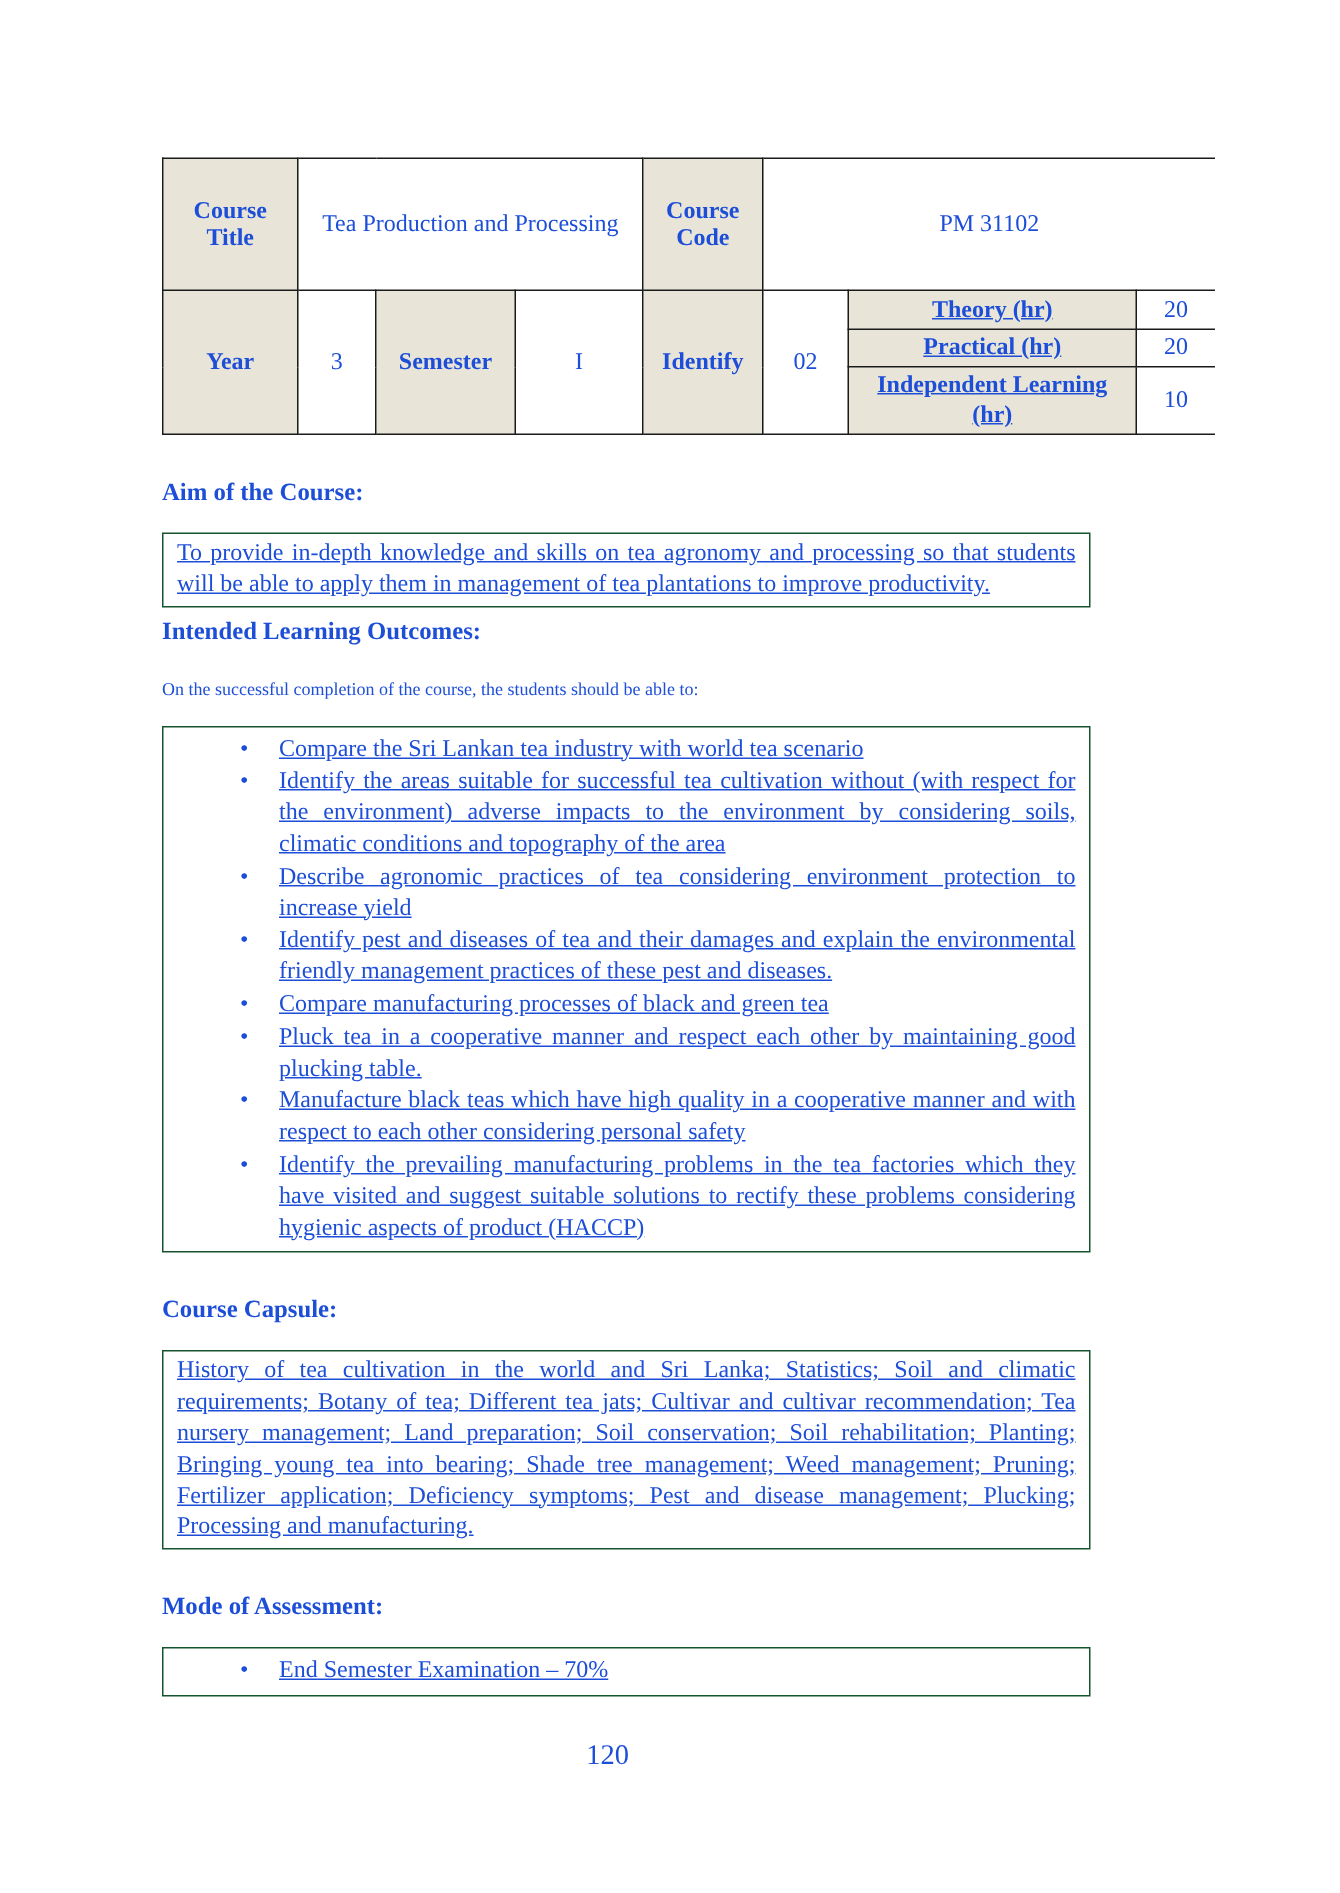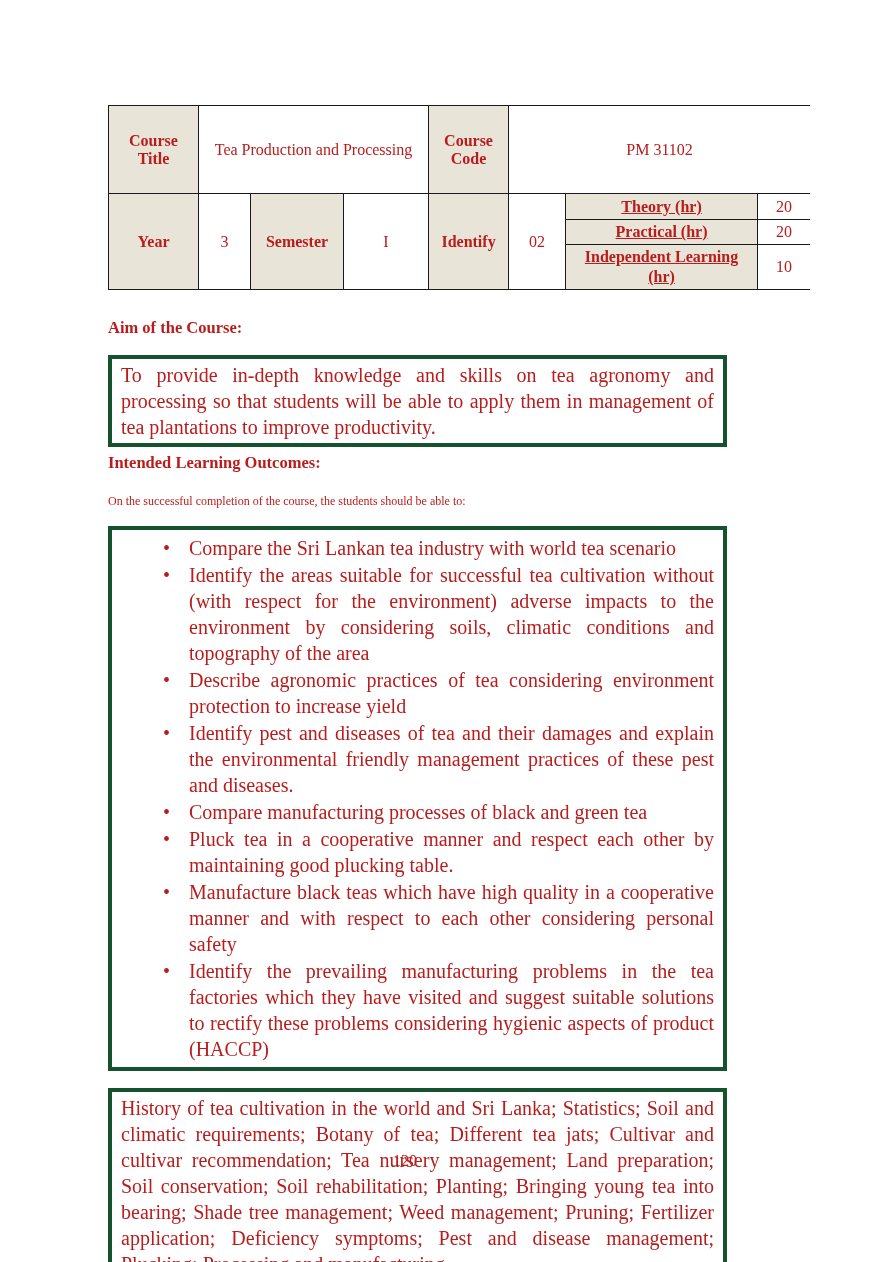--- a/index.html
+++ b/index.html
@@ -2,21 +2,21 @@
 <html><head>
 <meta charset="utf-8">
 <style>
   * { margin: 0; padding: 0; box-sizing: border-box; }
   html, body { background: #ffffff; }
   .page {
     width: 810px;
     height: 1262px;
     background: #ffffff;
     font-family: "Liberation Serif", serif;
-    color: #b91c1c;
+    color: #1d4ed8;
     position: relative;
     overflow: hidden;
   }
   .content {
     padding: 105px 83px 0 108px; 
   }
 
   
   table.course-table {
     width: 702px;
@@ -38,26 +38,27 @@
   tr.r2b { height: 24px; }
   tr.r2c { height: 36px; }
 
   
   .sec-heading {
     font-weight: bold;
     font-size: 16.5px;
     margin-top: 28px;
   }
   .box {
-    border: 4px solid #14532d;
+    border: 1px solid #14532d;
     margin-top: 17px;
     padding: 3px 9px;
-    font-size: 20px;
+    font-size: 16px;
     line-height: 1.3;
     text-align: justify;
+    text-decoration: underline;
   }
   .intro-line {
     font-size: 12px;
     margin-top: 21px;
   }
 
   ul.bullets {
     list-style: none;
     margin: 2px 0 2px 0;
     padding-left: 42px;
@@ -71,25 +72,25 @@
   ul.bullets li::before {
     content: "\2022";
     position: absolute;
     left: 0;
     top: 0;
   }
   ul.bullets.tight li { margin: 2px 0; }
 
   .page-number {
     position: absolute;
-    bottom: 92px;
+    bottom: 80px;
     left: 0;
     width: 100%;
     text-align: center;
-    font-size: 16px;
+    font-size: 19px;
   }
 </style>
 </head>
 <body>
 
 <div class="page">
   <div class="content">
 
     <table class="course-table">
       <colgroup>
@@ -141,20 +142,21 @@
         <li>Identify the areas  suitable for successful tea cultivation without  (with respect for the environment) adverse impacts to the environment by considering soils, climatic conditions and topography of the area</li>
         <li>Describe agronomic practices of tea considering environment protection to increase yield</li>
         <li>Identify pest and diseases of tea and their damages and explain the environmental friendly management practices of these pest and diseases.</li>
         <li>Compare manufacturing processes of black and green tea</li>
         <li>Pluck tea in a cooperative manner and respect each other by maintaining good plucking table.</li>
         <li>Manufacture black teas which have high quality in a cooperative manner and with respect to each other considering personal safety</li>
         <li>Identify the prevailing manufacturing problems in the tea factories which they have visited and suggest suitable solutions to rectify these problems considering hygienic aspects of product (HACCP)</li>
       </ul>
     </div>
 
+    <div class="sec-heading">Course Capsule:</div>
     <div class="box">History of tea cultivation in the world and Sri Lanka; Statistics; Soil and climatic requirements; Botany of tea; Different tea jats; Cultivar and cultivar recommendation; Tea nursery management; Land preparation; Soil conservation; Soil rehabilitation; Planting; Bringing young tea into bearing; Shade tree management; Weed management; Pruning; Fertilizer application; Deficiency symptoms; Pest and disease management; Plucking; Processing and manufacturing.</div>
 
     <div class="sec-heading">Mode of Assessment:</div>
     <div class="box">
       <ul class="bullets tight">
         <li>End Semester Examination – 70%</li>
       </ul>
     </div>
 
   </div>

